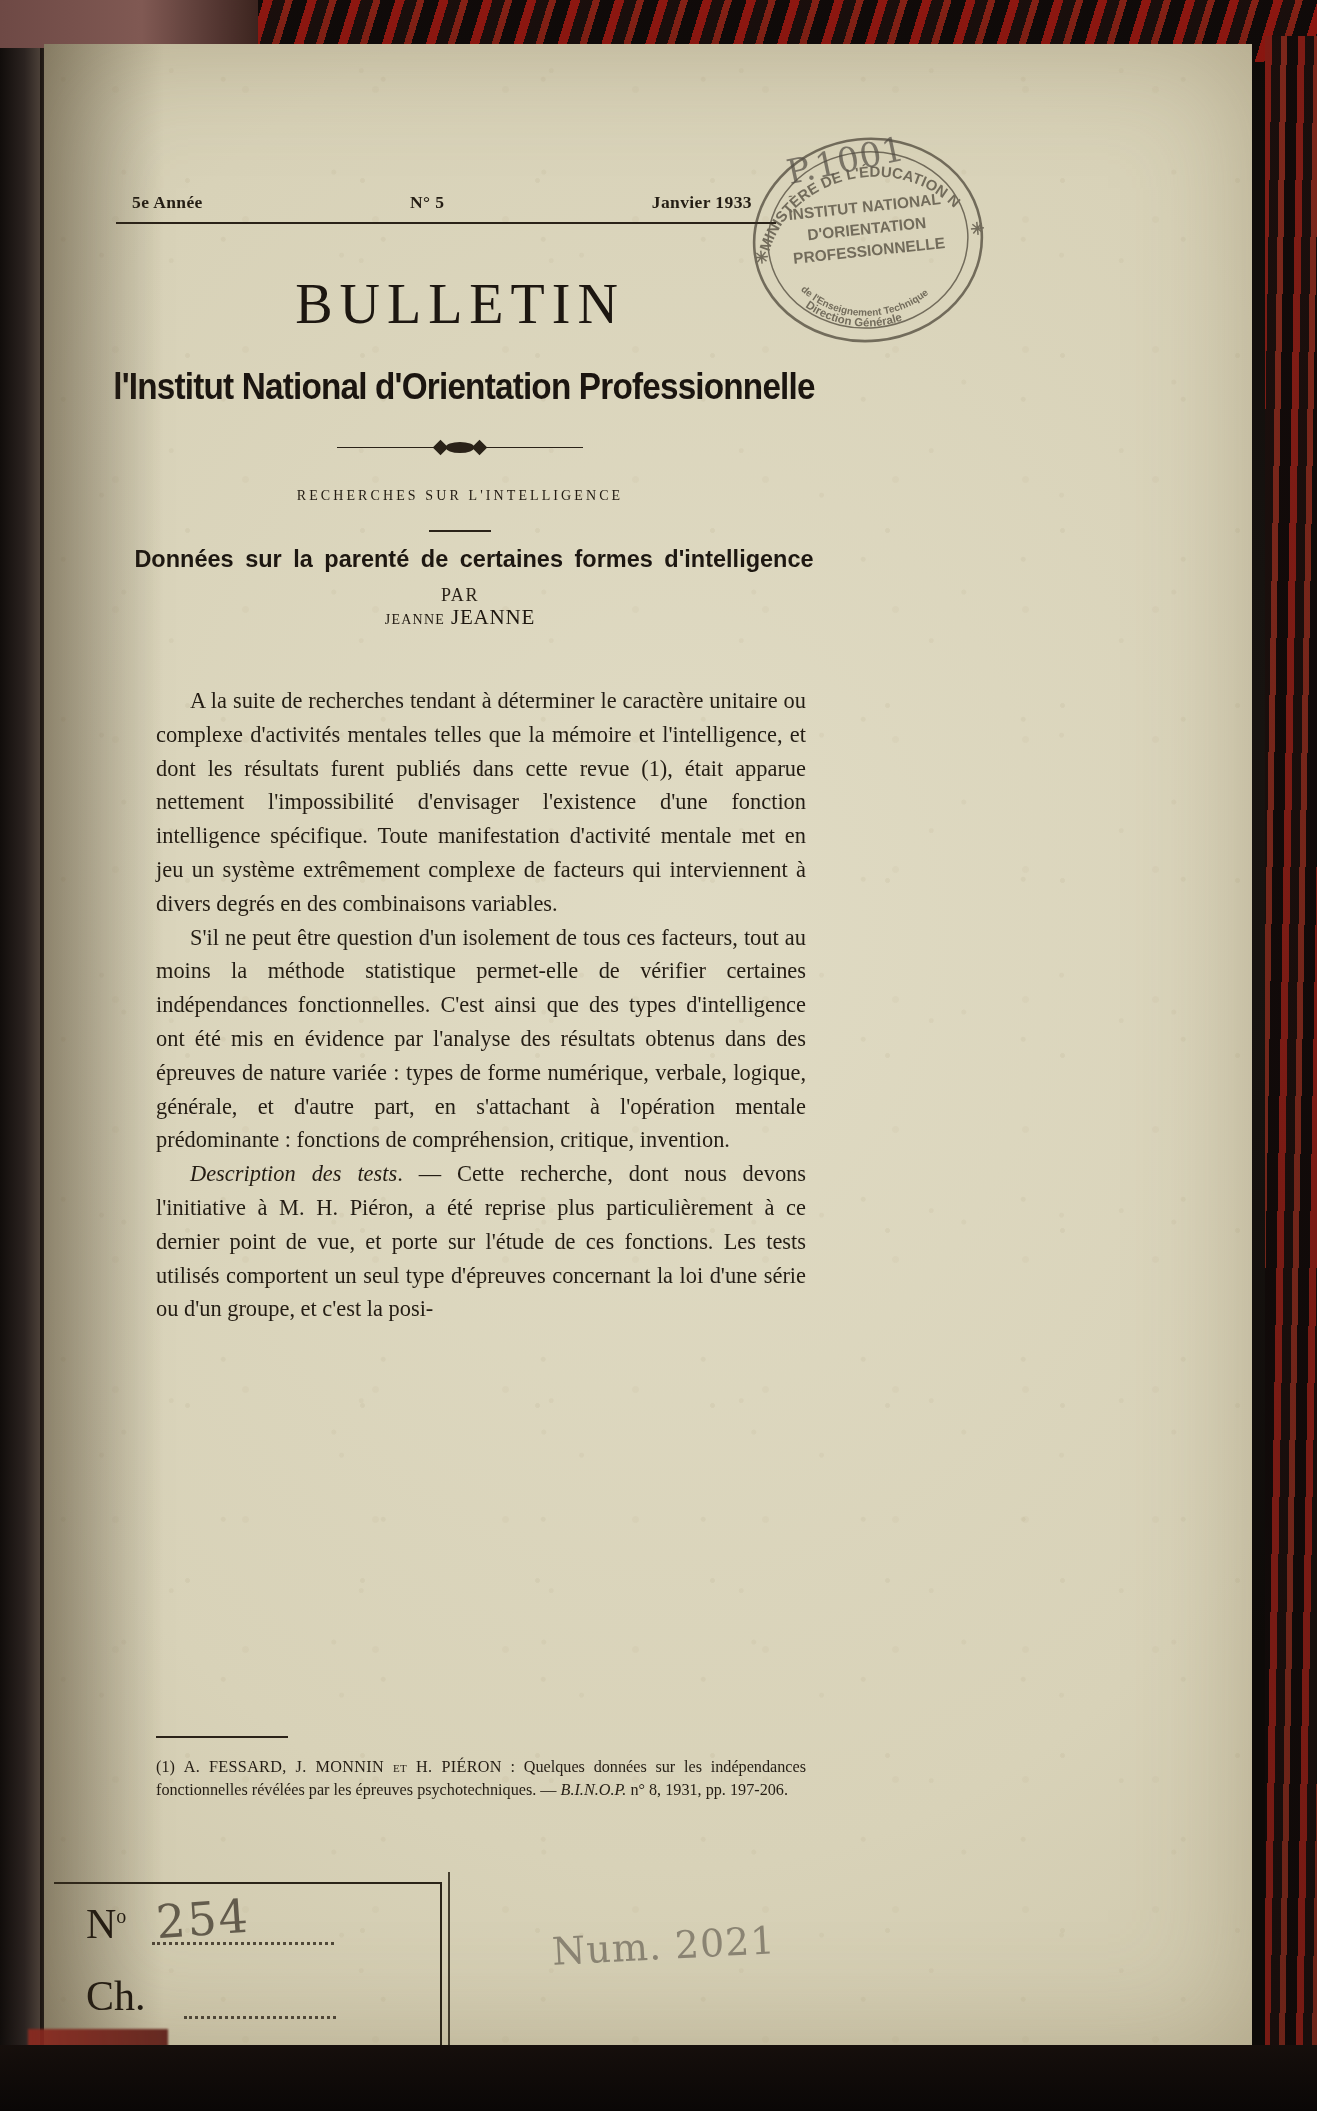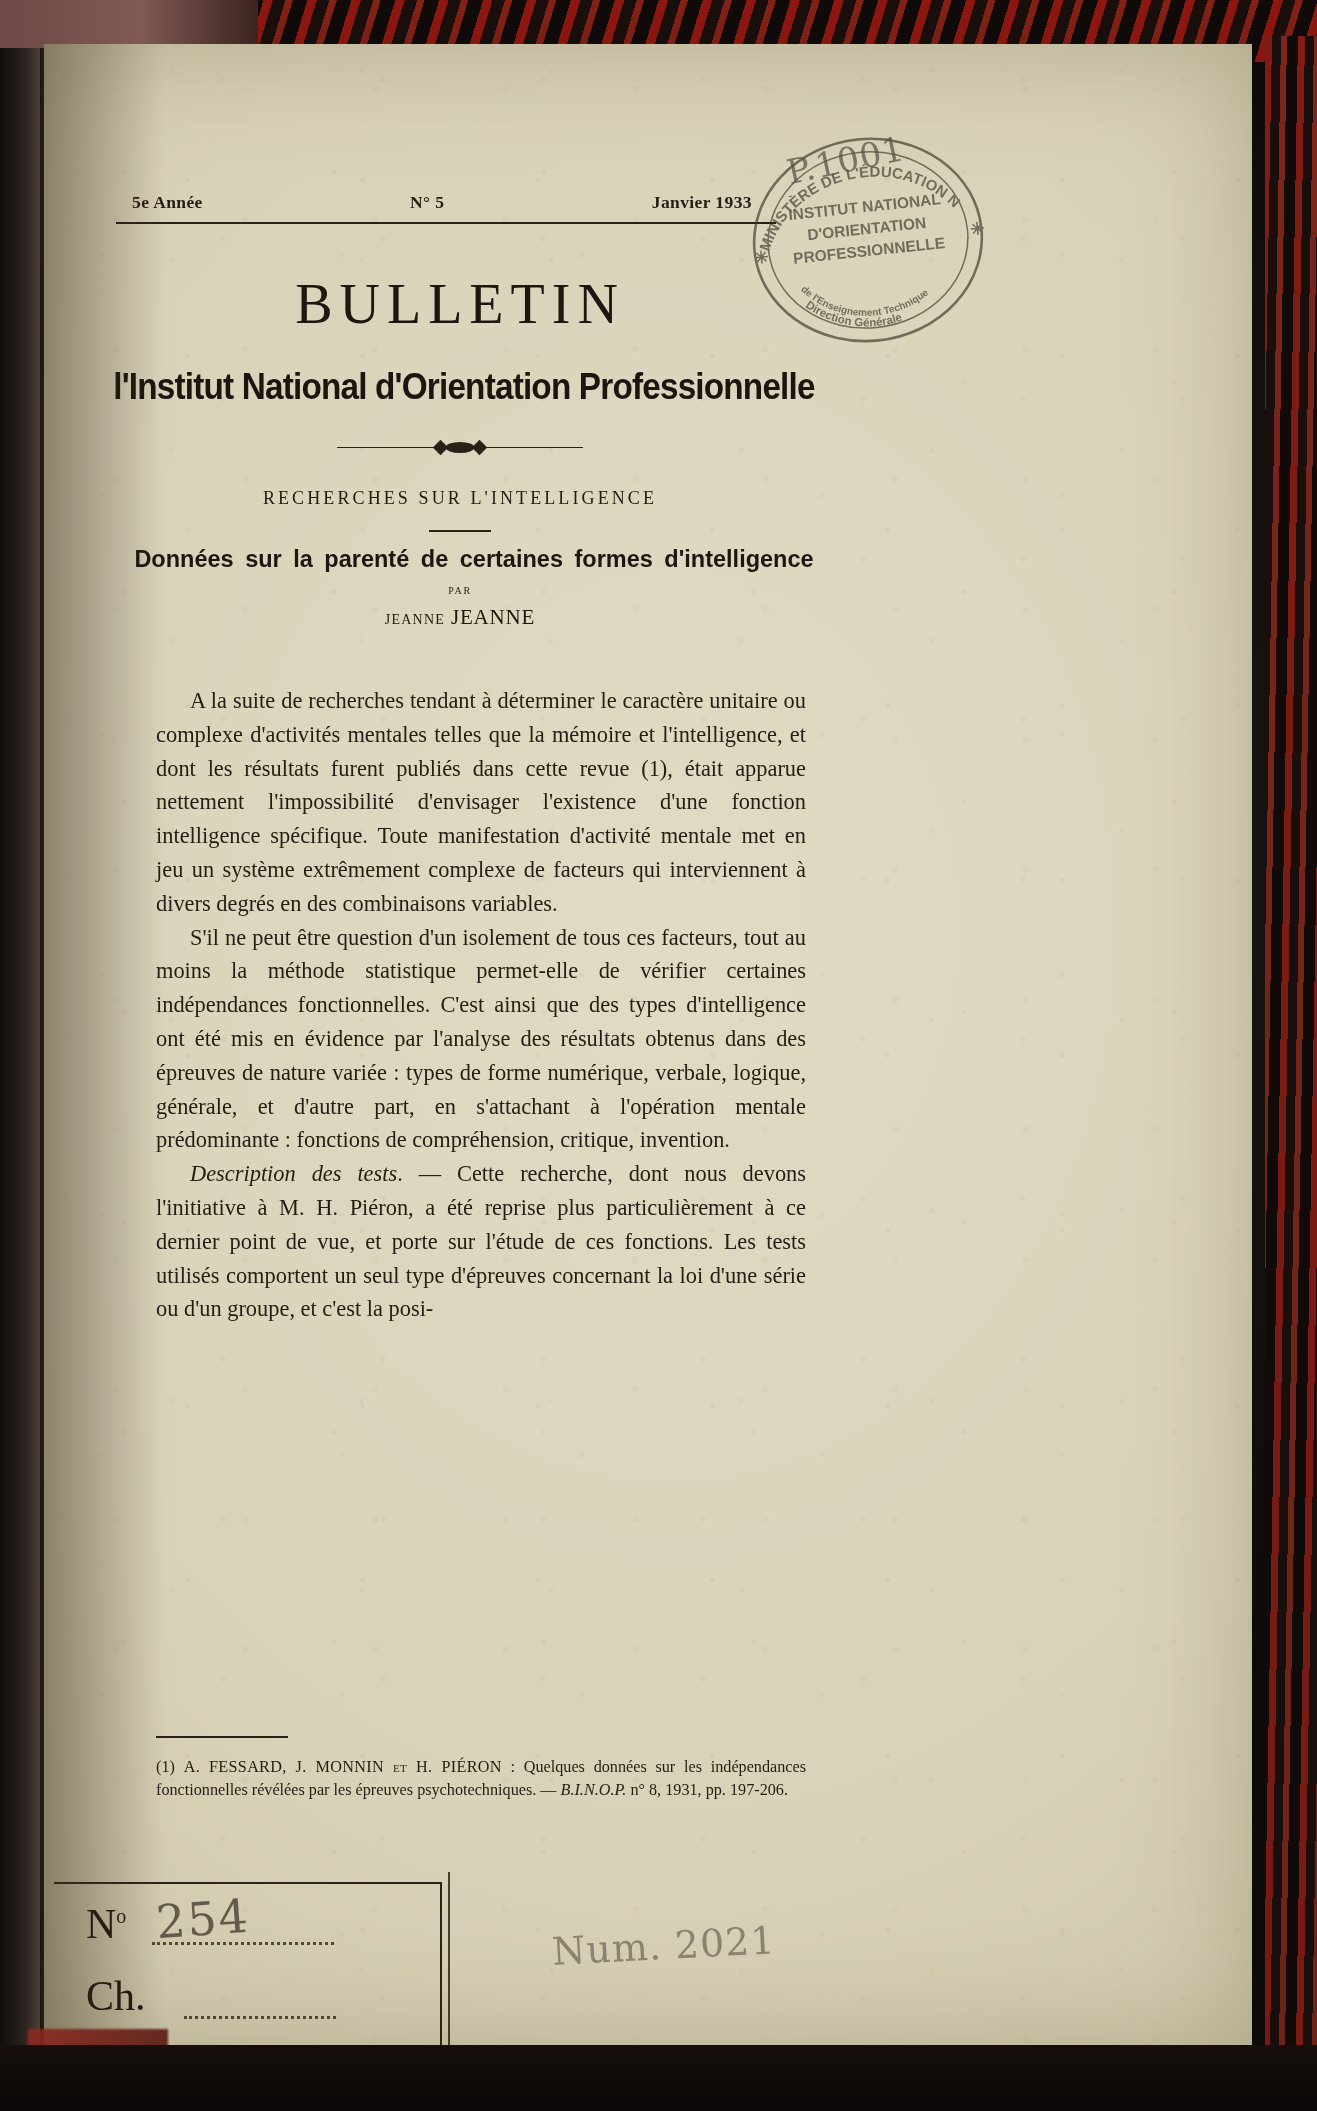--- a/index.html
+++ b/index.html
@@ -163,21 +163,21 @@
     border-radius: 50% / 50%;
     transform: scaleX(1.1);
   }
   .ornament .tick { width:9px; height:1.6px; background:#2a2218;}
 
   
   .section-title {
     position: absolute; left: 0; top: 444px; width: 832px;
     text-align:center;
     font-family: "Liberation Serif", serif;
-    font-size: 18px;
+    font-size: 14px;
     letter-spacing: 3.1px;
     color:#221b12;
   }
   .short-rule {
     position:absolute; left: 0; top: 486px; width: 832px;
     display:flex; justify-content:center;
   }
   .short-rule i { display:block; width: 62px; height: 2.4px; background:#2a2218; }
 
   .article-title {
@@ -185,21 +185,21 @@
     text-align: center;
     font-family: "Liberation Sans", sans-serif;
     font-weight: bold;
     font-size: 23.5px;
     letter-spacing: 0px;
     word-spacing: 5px;
     color: #1d1711;
   }
   .par {
     position: absolute; left: 0; top: 541px; width: 832px;
-    text-align:center; font-size: 10px; letter-spacing: 1.6px; color:#2b2319;
+    text-align:center; font-size: 18px; letter-spacing: 1.6px; color:#2b2319;
   }
   .author {
     position: absolute; left: 0; top: 561px; width: 832px;
     text-align:center; font-size: 21px; letter-spacing: .8px; color:#1f1810;
   }
   .author .sc { font-size: 14px; letter-spacing: 1.2px; }
 
   
   .body-col {
     position: absolute;

